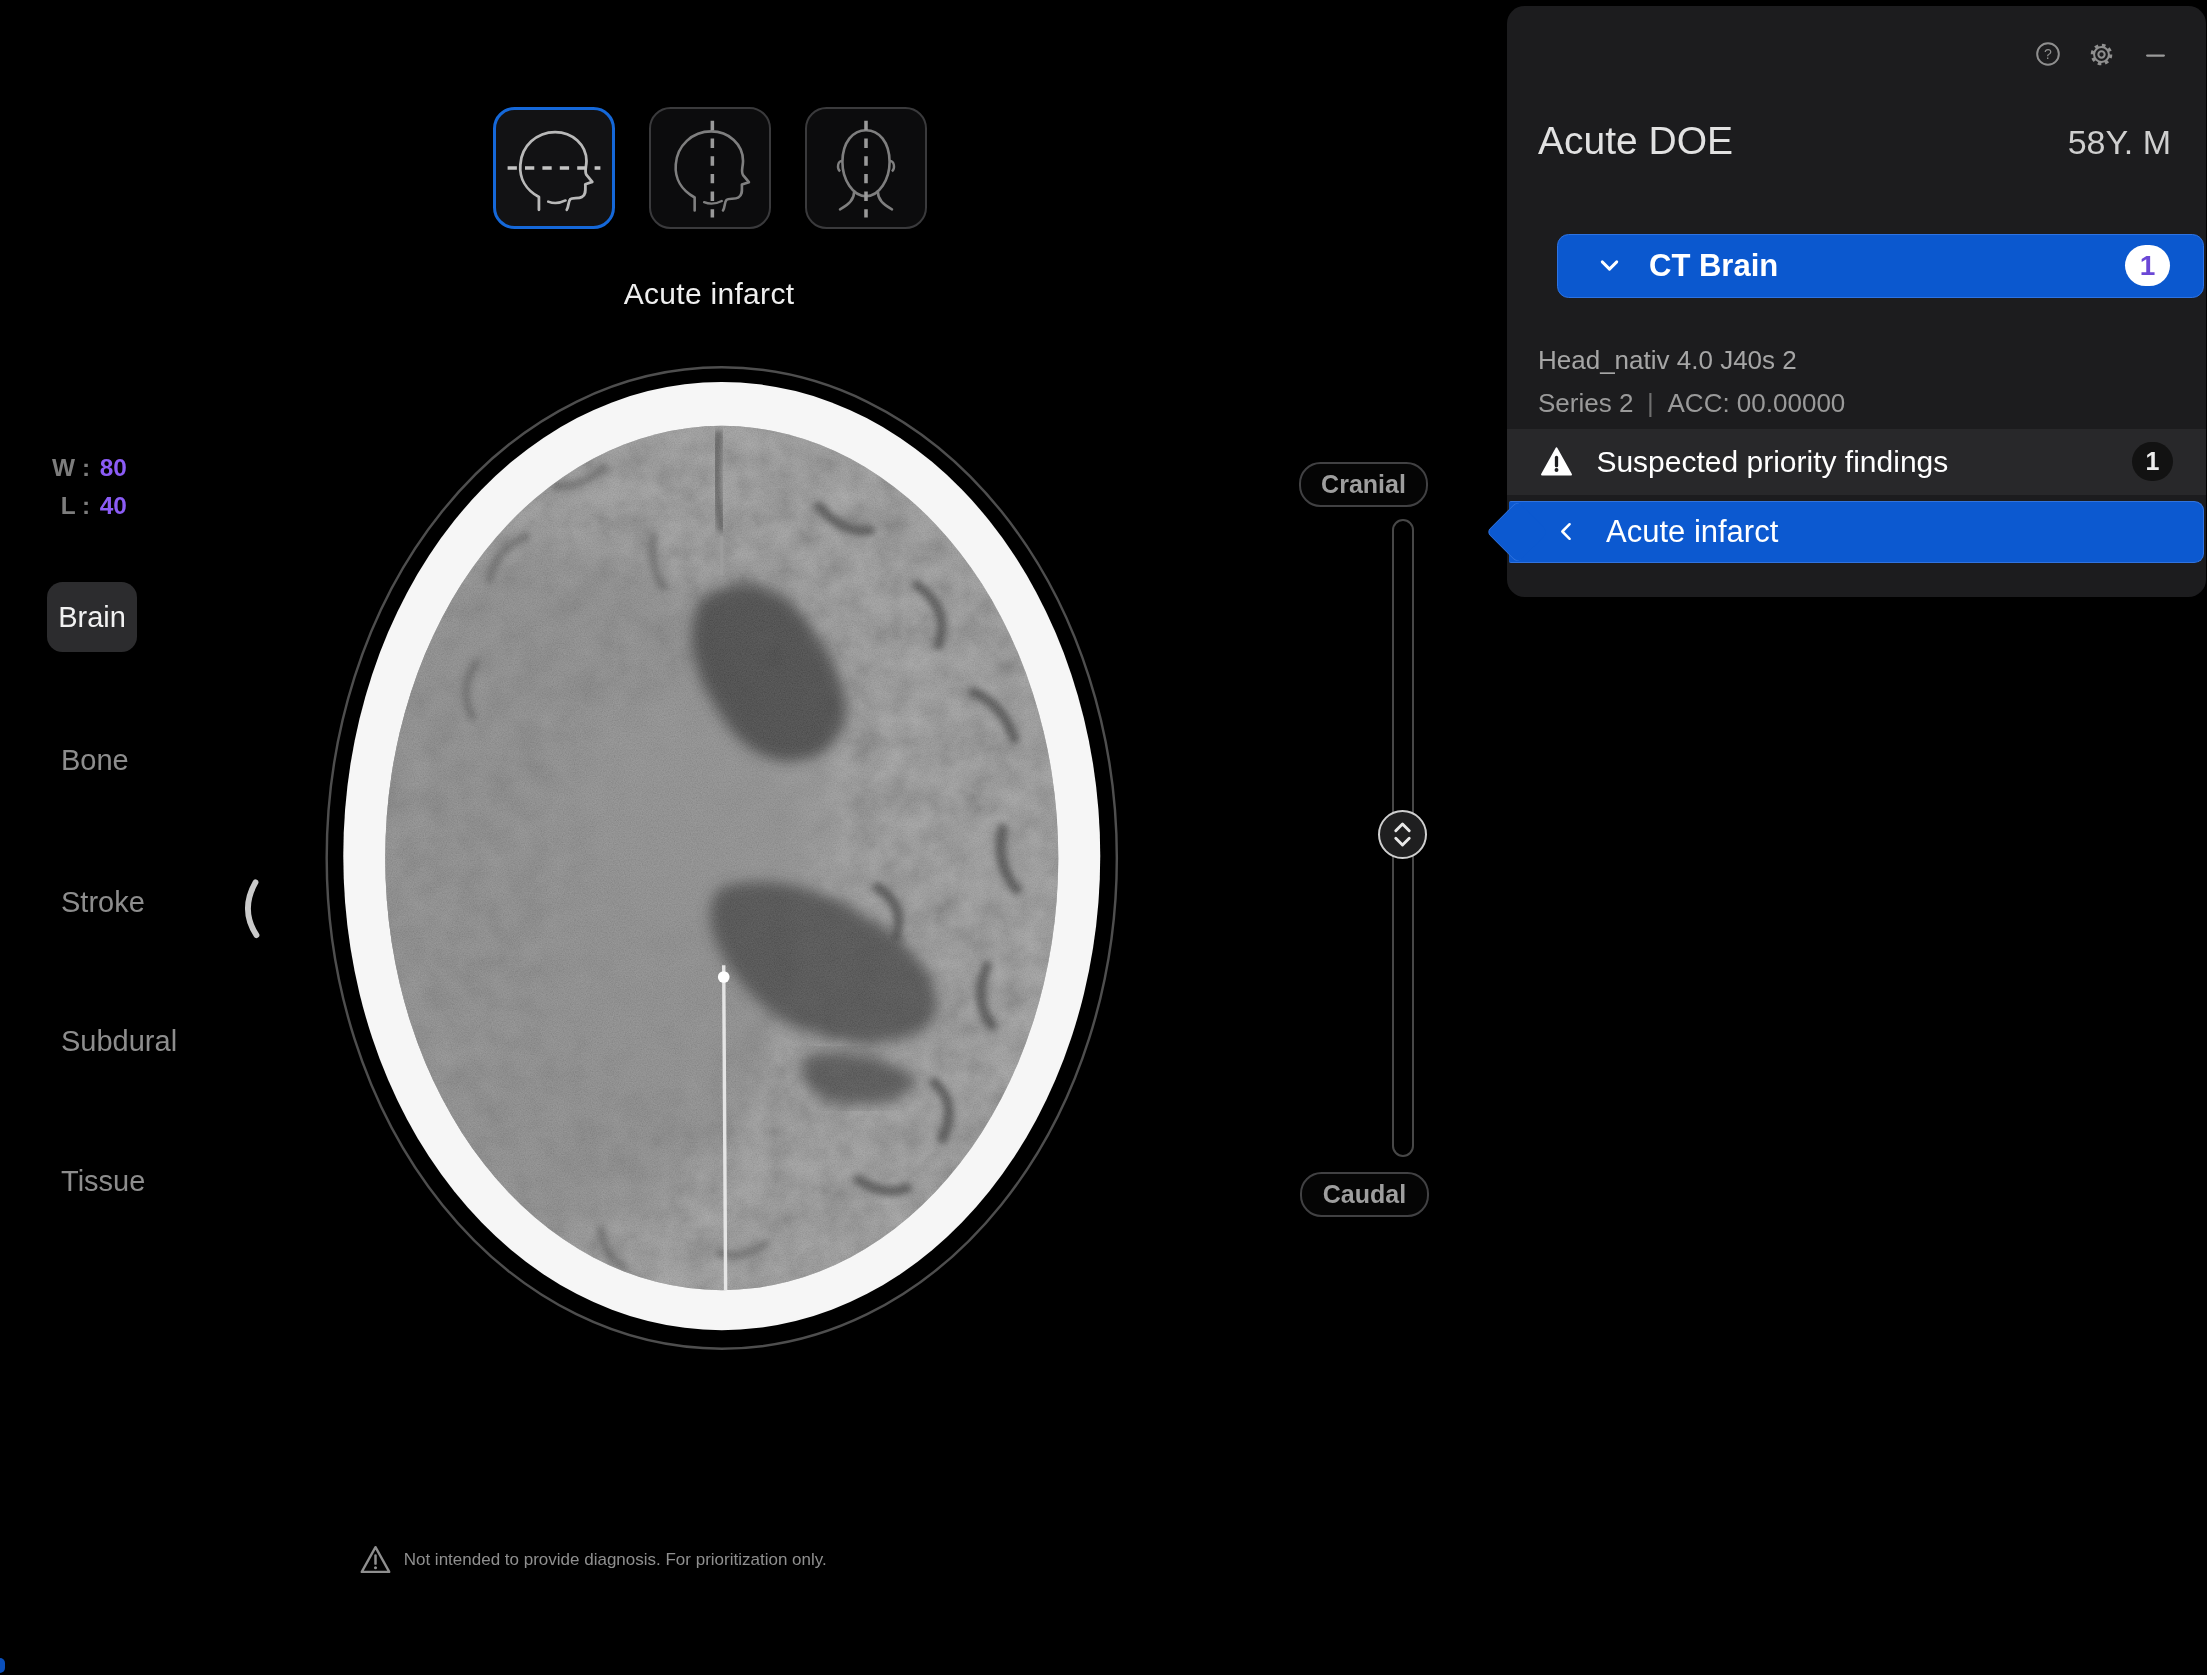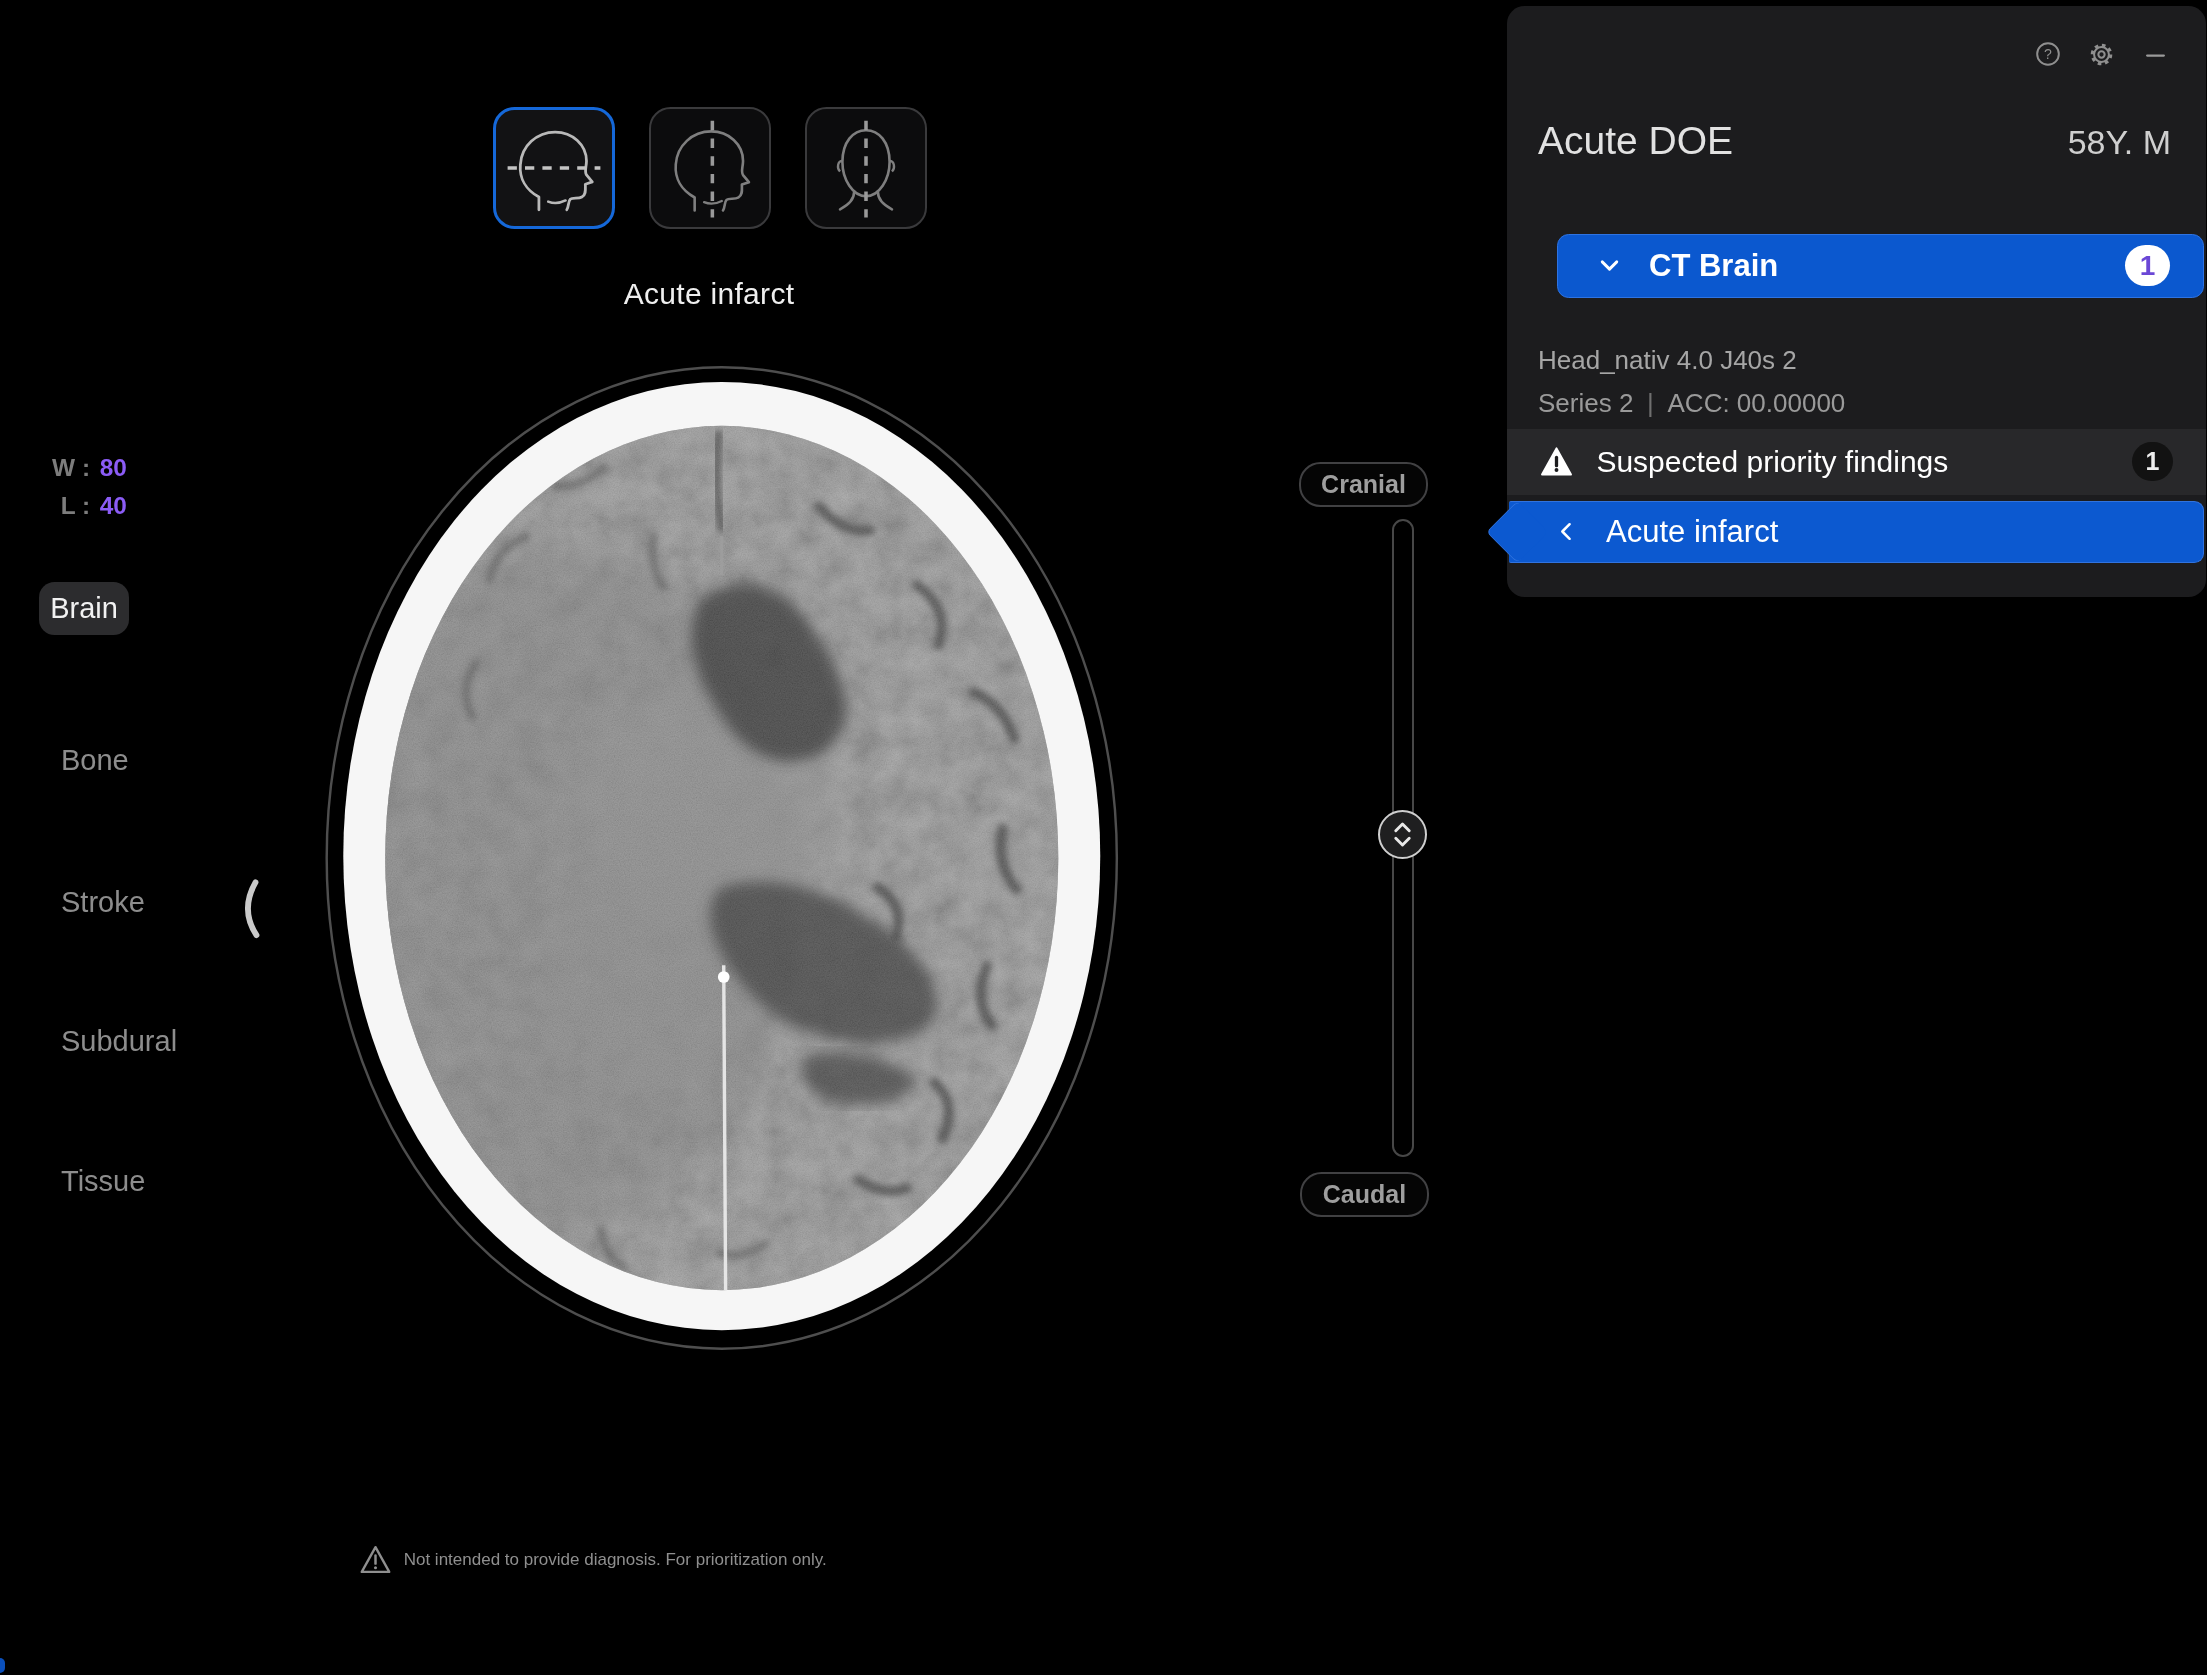--- a/index.html
+++ b/index.html
@@ -17,21 +17,21 @@
 
   #finding-title { position:absolute; left:493px; top:277px; width:432px;
     text-align:center; color:#efefef; font-size:30px; letter-spacing:0.3px; }
 
   .wl { position:absolute; left:51px; top:454px; color:#7d7d7d; font-size:24.4px; }
   .wl-row { display:flex; gap:9.8px; margin-bottom:9.8px; }
   .wl-label { font-weight:700; width:39px; text-align:right; }
   .wl-value { font-weight:600; color:#8b5cf6; }
 
   .preset { position:absolute; left:61px; color:#8d8d8d; font-size:29px; cursor:pointer; }
-  .preset-chip { position:absolute; left:39px; top:582px; width:90px; height:53px;
+  .preset-chip { position:absolute; left:47px; top:582px; width:90px; height:70px;
     background:#2c2c2e; border-radius:15.6px; display:flex; align-items:center;
     justify-content:center; color:#f2f2f2; font-size:29px; cursor:pointer; }
 
   .pill { position:absolute; width:129px; height:45px; border:2px solid #414143;
     border-radius:21.5px; color:#9e9e9e; font-size:25px; font-weight:700;
     display:flex; align-items:center; justify-content:center; background:#050505; cursor:pointer; }
 
   #scroll-track { position:absolute; left:1392px; top:519px; width:21.5px; height:638px;
     border:2px solid #474747; border-radius:13.7px; background:#000; cursor:pointer; }
   #scroll-handle { position:absolute; left:1378px; top:810px; width:49px; height:49px;

